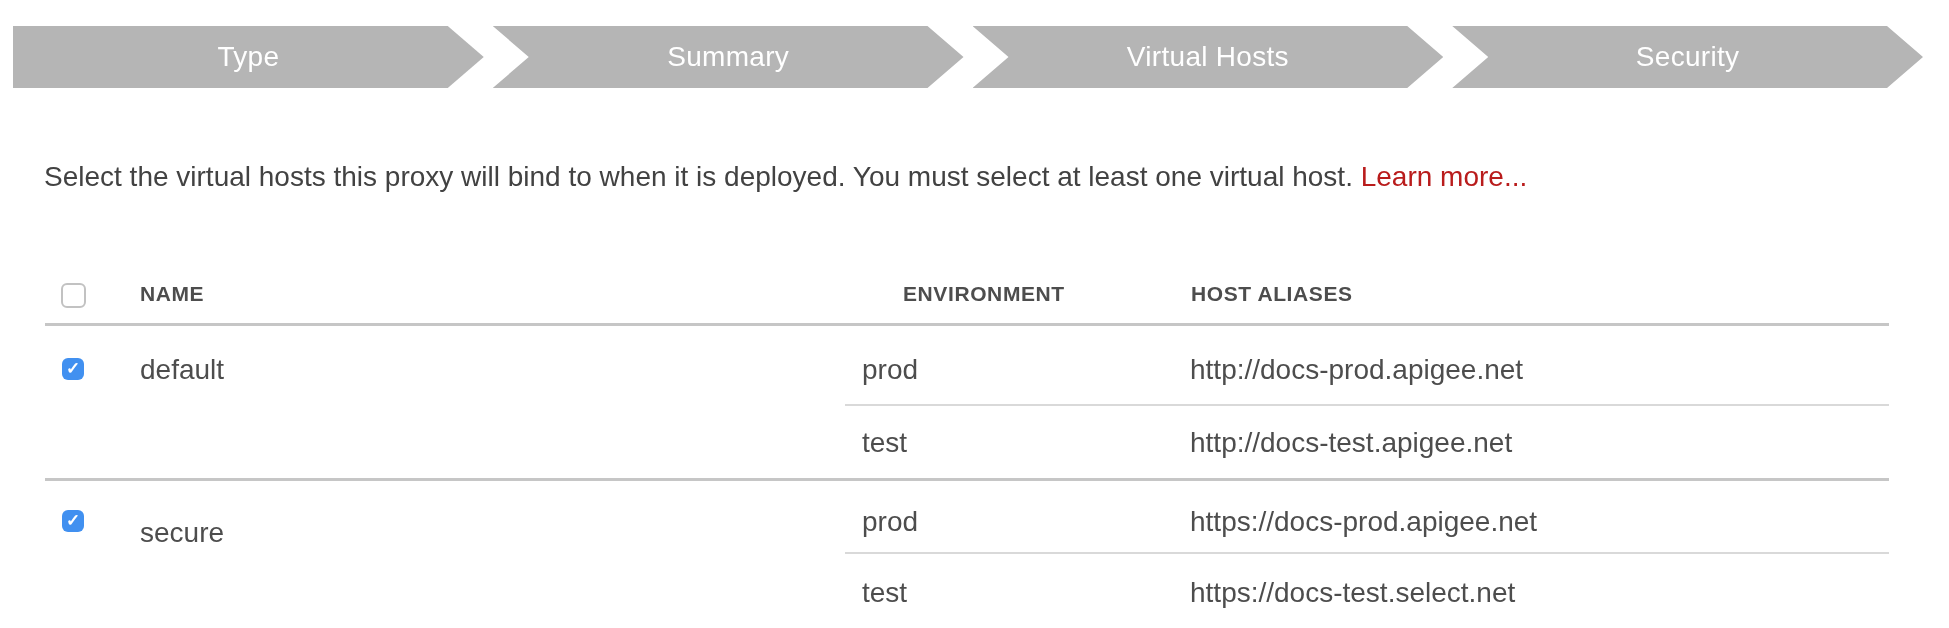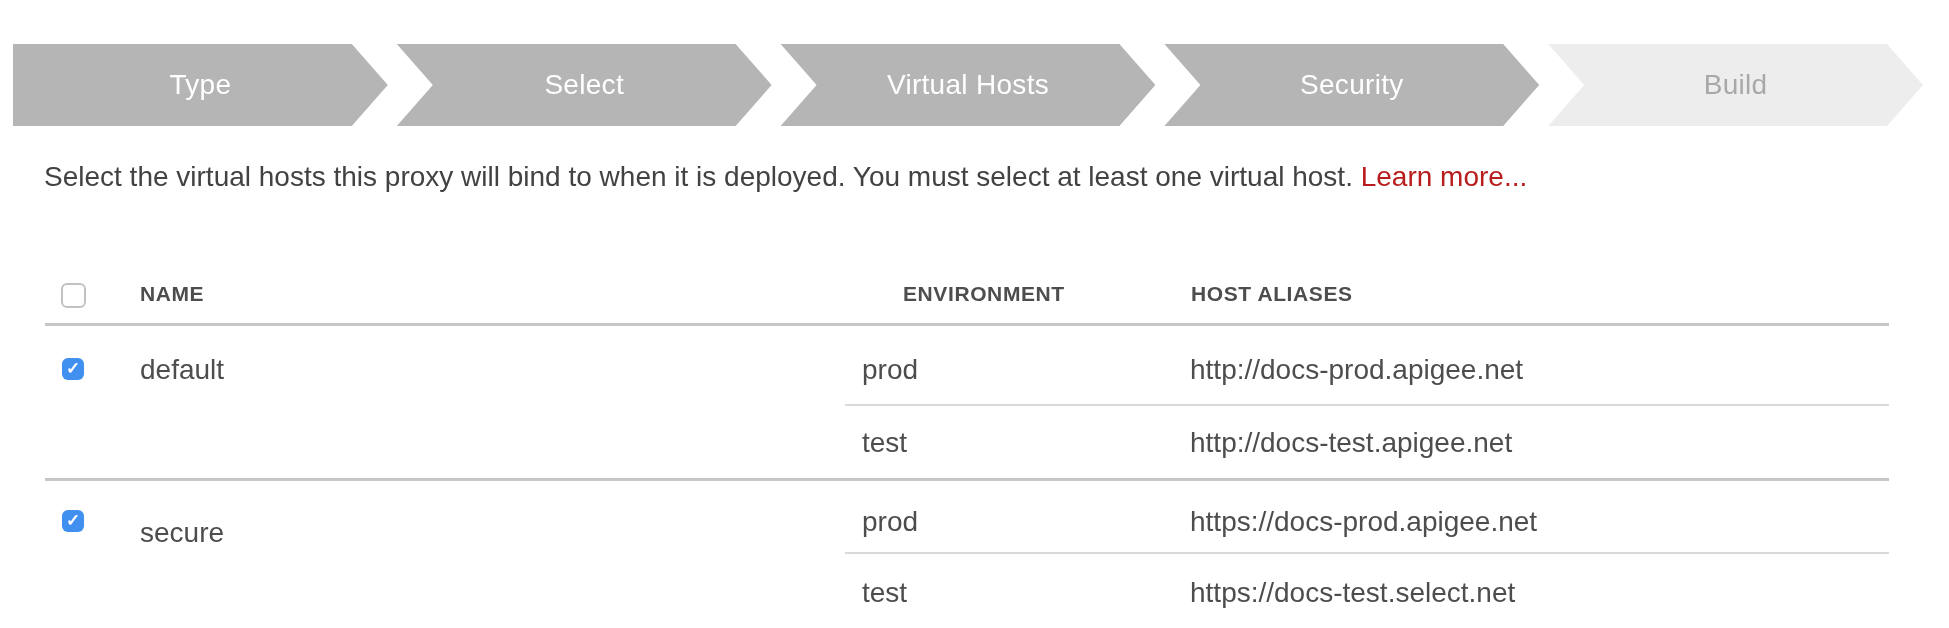--- a/index.html
+++ b/index.html
@@ -2,21 +2,21 @@
 <html><head>
 <meta charset="utf-8">
 <style>
   html,body{margin:0;padding:0;}
   body{
     width:1949px;height:628px;position:relative;background:#ffffff;
     font-family:"Liberation Sans", sans-serif;overflow:hidden;
   }
   
   .stepper{
-    position:absolute;left:13px;top:44px;width:1910px;height:82px;
+    position:absolute;left:13px;top:26px;width:1910px;height:62px;
     display:flex;gap:9px;
   }
   .step{
     flex:1 1 0;display:flex;align-items:center;justify-content:center;
     font-size:28px;letter-spacing:0.3px;
   }
   .step.done{background:#b5b5b5;color:#ffffff;}
   .step.todo{background:#ededed;color:#a8a8a8;}
   .step.first{clip-path:polygon(0 0, calc(100% - 36px) 0, 100% 50%, calc(100% - 36px) 100%, 0 100%);}
   .step.mid{clip-path:polygon(0 0, calc(100% - 36px) 0, 100% 50%, calc(100% - 36px) 100%, 0 100%, 36px 50%);}
@@ -52,30 +52,27 @@
   .checkbox .glyph{transform:translateY(-1px);}
 </style>
 </head>
 <body>
 
 <div class="stepper">
   <div class="step done first">
     <span>Type</span>
   </div>
   <div class="step done mid">
-    <span>Select</span>
+    <span>Summary</span>
   </div>
   <div class="step done mid">
     <span>Virtual Hosts</span>
   </div>
   <div class="step done mid">
     <span>Security</span>
-  </div>
-  <div class="step todo mid">
-    <span>Build</span>
   </div>
 </div>
 
 <div class="description"><span>Select the virtual hosts this proxy will bind to when it is deployed. You must select at least one virtual host. </span><span class="learn-more">Learn more...</span></div>
 
 <div class="checkbox empty"></div>
 <div class="hdr" style="left:140px;">NAME</div>
 <div class="hdr" style="left:903px;">ENVIRONMENT</div>
 <div class="hdr" style="left:1191px;">HOST ALIASES</div>
 <div class="divider" style="top:323px;"></div>

